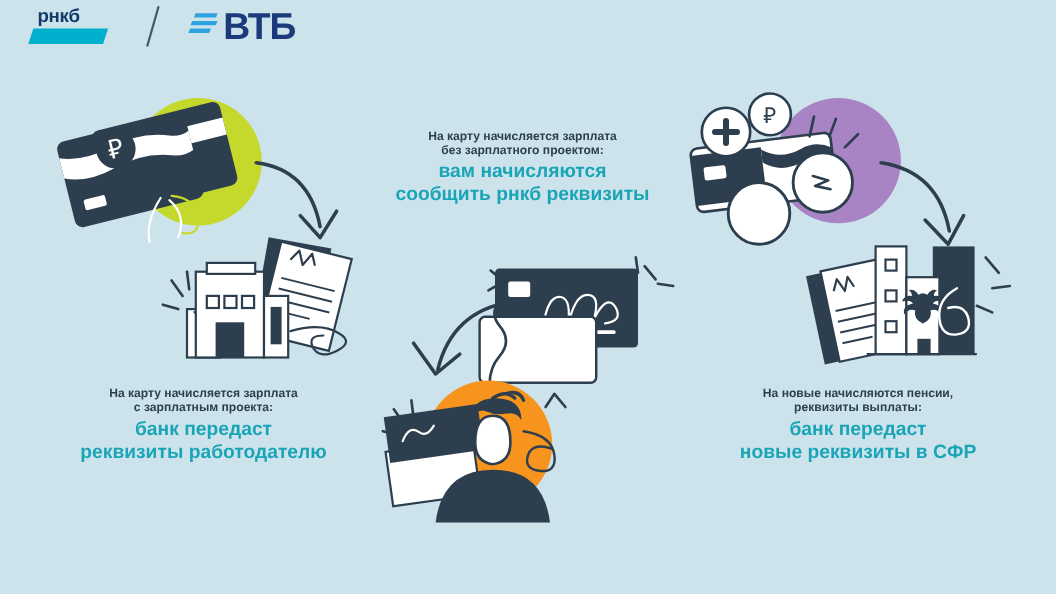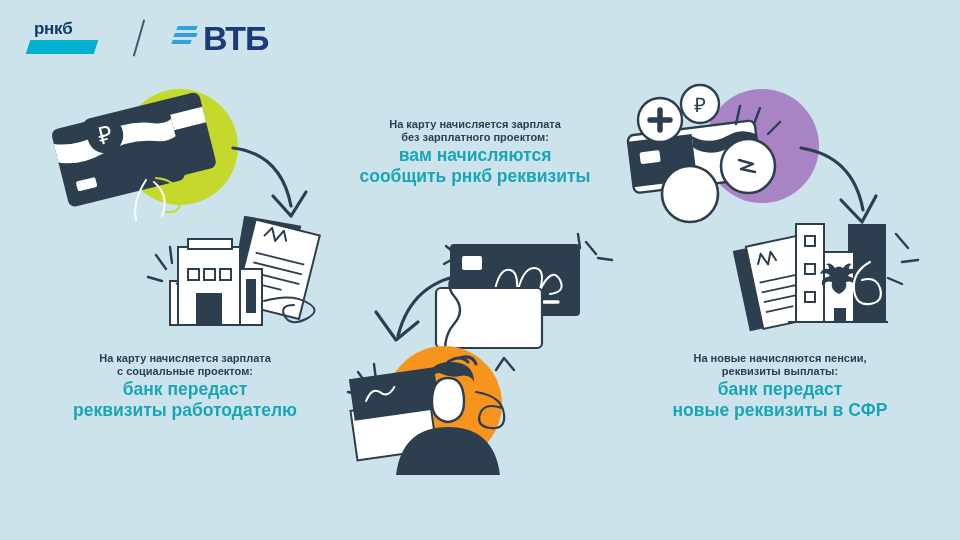--- a/index.html
+++ b/index.html
@@ -6,21 +6,21 @@
   body{
     width:960px;height:540px;overflow:hidden;
     background:#cce3ec;
     font-family:"Liberation Sans",sans-serif;
     position:relative;
   }
   .stage{position:absolute;inset:0;}
   .abs{position:absolute;}
 
   
-  .logobar{left:28px;top:18px;display:flex;align-items:center;gap:32px;}
+  .logobar{left:28px;top:4px;display:flex;align-items:center;gap:32px;}
   .rnkb{position:relative;width:78px;height:40px;}
   .rnkb-word{
     position:absolute;left:6px;top:1px;
     font-size:17px;font-weight:bold;color:#123a6b;letter-spacing:-0.3px;
   }
   .rnkb-bar{
     position:absolute;left:0px;top:22px;width:68px;height:14px;
     background:#00b0cc;
     transform:skewX(-18deg);
   }
@@ -247,21 +247,21 @@
       <rect x="104" y="86" width="12" height="14" fill="#2d3e4e"></rect>
 
       <path d="M140 40 q-18 10 -16 28 q2 16 16 14 q14 -2 10 -16 q-4 -12 -18 -8" fill="none" stroke="#ffffff" stroke-width="2.2" stroke-linecap="round"></path>
 
       <path d="M58 100 h100" stroke="#2d3e4e" stroke-width="2"></path>
     </svg>
   </div>
 
   <div class="abs block" id="txt-left">
     <span class="dark">На карту начисляется зарплата</span>
-    <span class="dark">с социальные проектом:</span>
+    <span class="dark">с зарплатным проекта:</span>
     <span class="tealline">банк передаст</span>
     <span class="tealline">реквизиты работодателю</span>
   </div>
 
   <div class="abs block" id="txt-right">
     <span class="dark">На новые начисляются пенсии,</span>
     <span class="dark">реквизиты выплаты:</span>
     <span class="tealline">банк передаст</span>
     <span class="tealline">новые реквизиты в СФР</span>
   </div>

